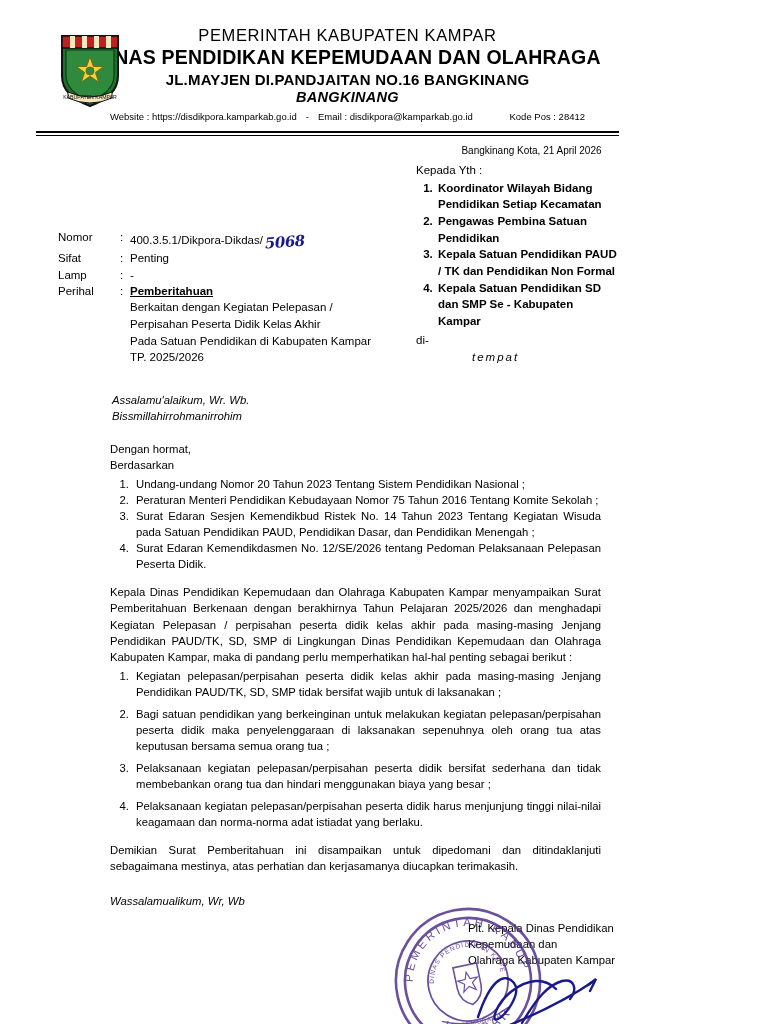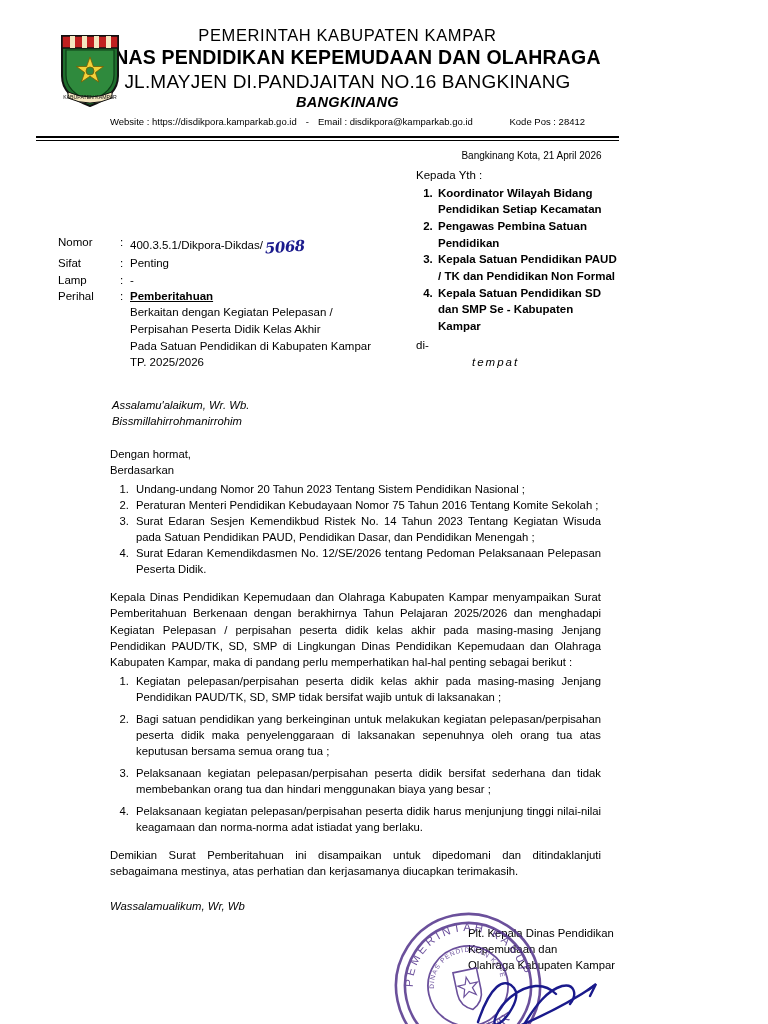--- a/index.html
+++ b/index.html
@@ -44,24 +44,25 @@
     margin-left: 40px;
   }
   .lh-line2 {
     font-size: 19.5px;
     font-weight: bold;
     letter-spacing: 0.2px;
     margin-top: 1px;
     margin-left: 40px;
   }
   .lh-line3 {
-    font-size: 19px;
+    font-size: 15px;
     margin-top: 2px;
     margin-left: 40px;
     letter-spacing: 0.2px;
+    font-weight: bold;
   }
   .lh-line4 {
     font-size: 14.5px;
     font-style: italic;
     font-weight: bold;
     margin-top: 1px;
     margin-left: 40px;
     letter-spacing: 0.3px;
   }
   .lh-contact {

